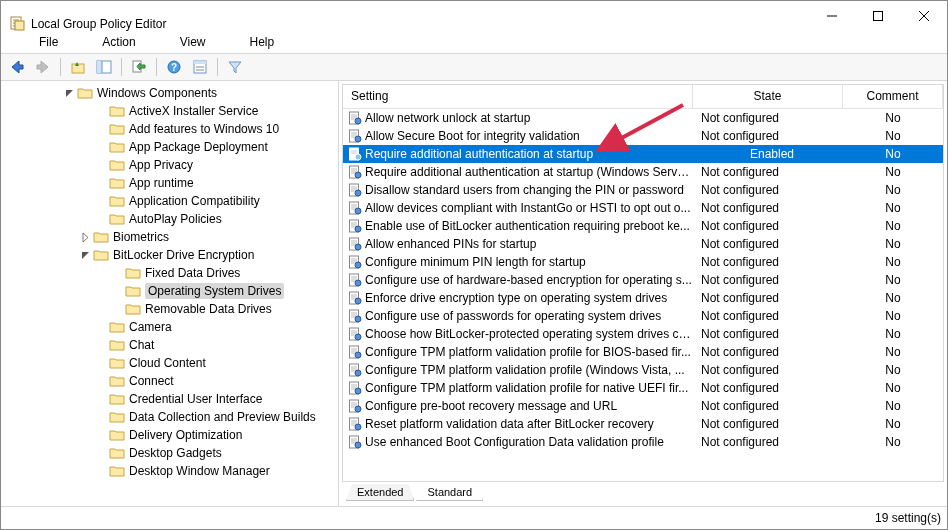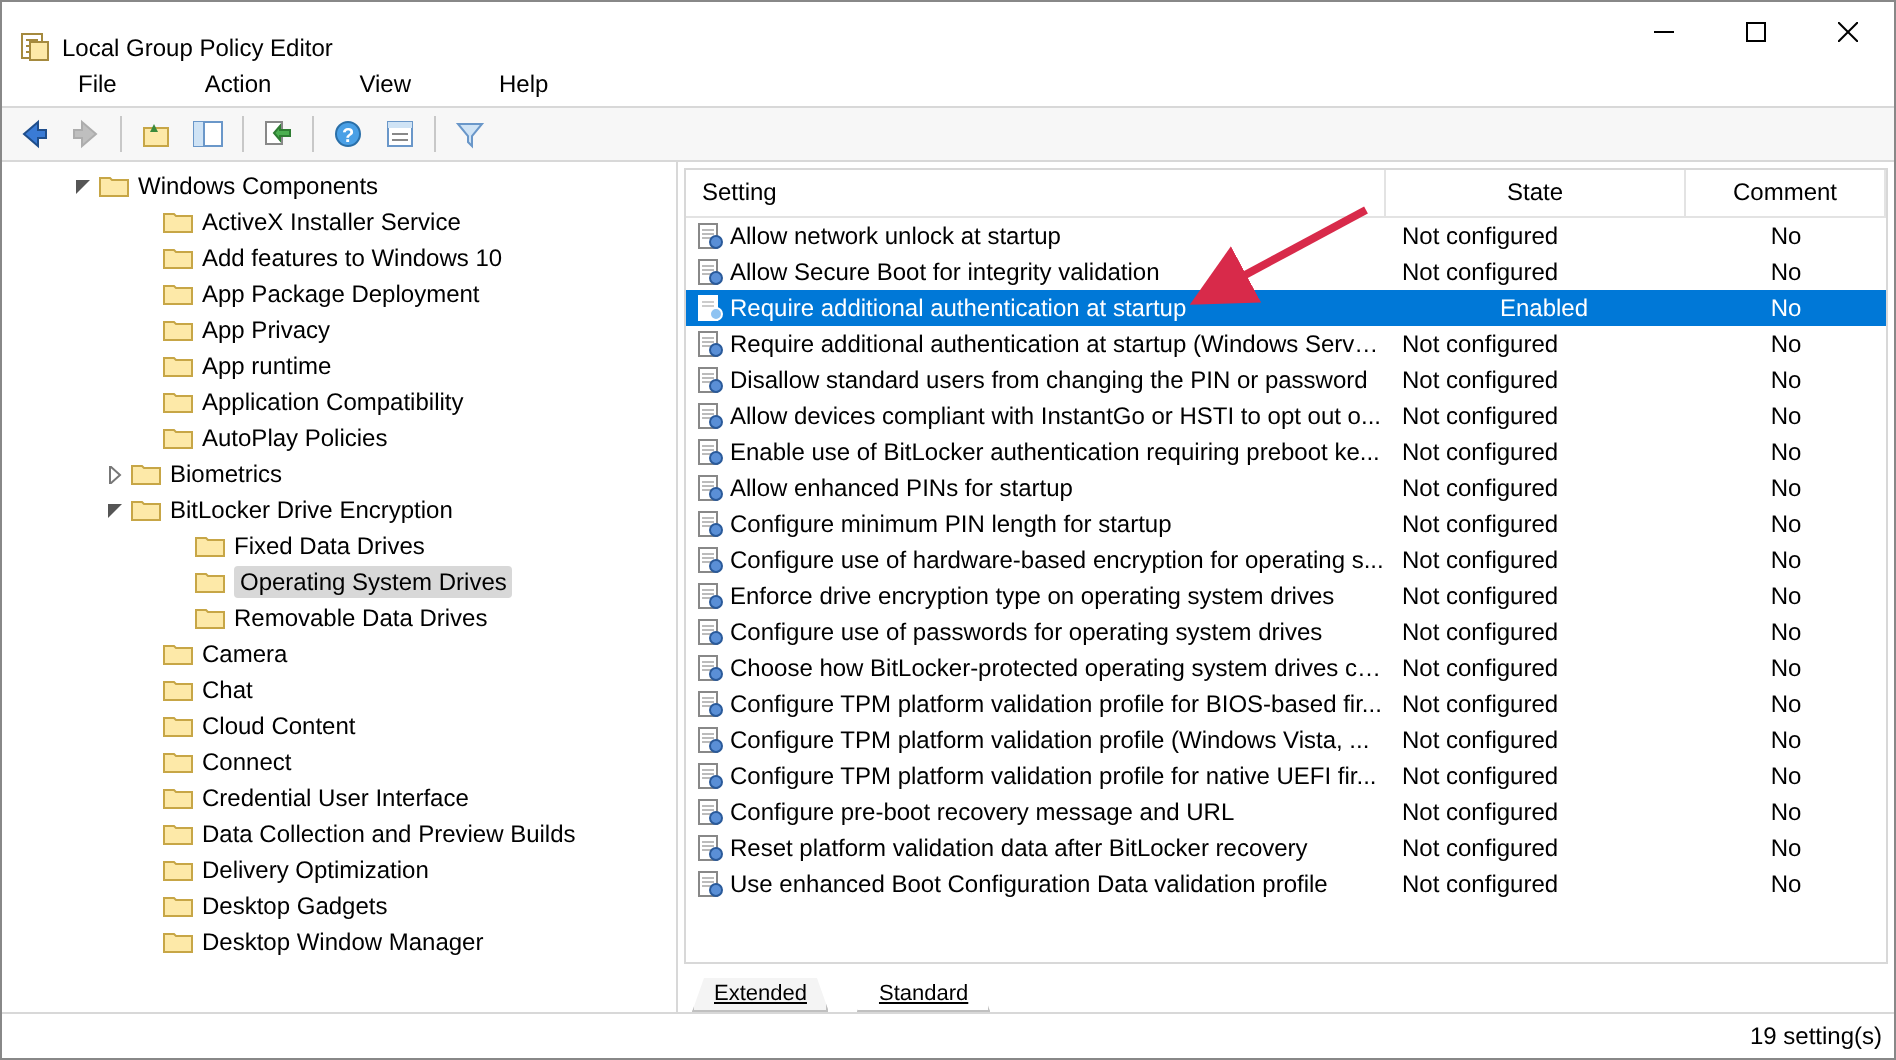--- a/index.html
+++ b/index.html
@@ -79,20 +79,21 @@
   }
   .tree-pane {
     width: 338px;
     border-right: 1px solid #d8d8d8;
     overflow: auto;
     padding: 3px 0 3px 0;
     position: relative;
   }
   .tree-pane .tree-inner {
     overflow-x: hidden;
+    margin-left: 28px;
   }
   .tree-row {
     display: flex; align-items: center;
     height: 18px;
     white-space: nowrap;
     padding-right: 6px;
   }
   .tree-row .exp {
     width: 16px; text-align: center;
     font-size: 10px; color: #555;
@@ -167,26 +168,25 @@
     padding-left: 2px;
   }
   .list-row.selected {
     background: #0078d7;
     color: #fff;
   }
   
   .tabstrip {
     height: 22px;
     display: flex;
-    align-items: flex-end;
-    gap: 14px;
+    align-items: flex-start;
+    gap: 2px;
     padding-left: 4px;
     margin-top: -1px;
     margin-left: 3px;
-    text-decoration: underline;
   }
   .tabstrip .tab {
     font-size: 11px;
     padding: 2px 10px;
     border: 1px solid #c0c0c0;
     border-top: none;
     background: #f4f4f4;
     position: relative;
     clip-path: polygon(6px 0, calc(100% - 6px) 0, 100% 100%, 0 100%);
   }

